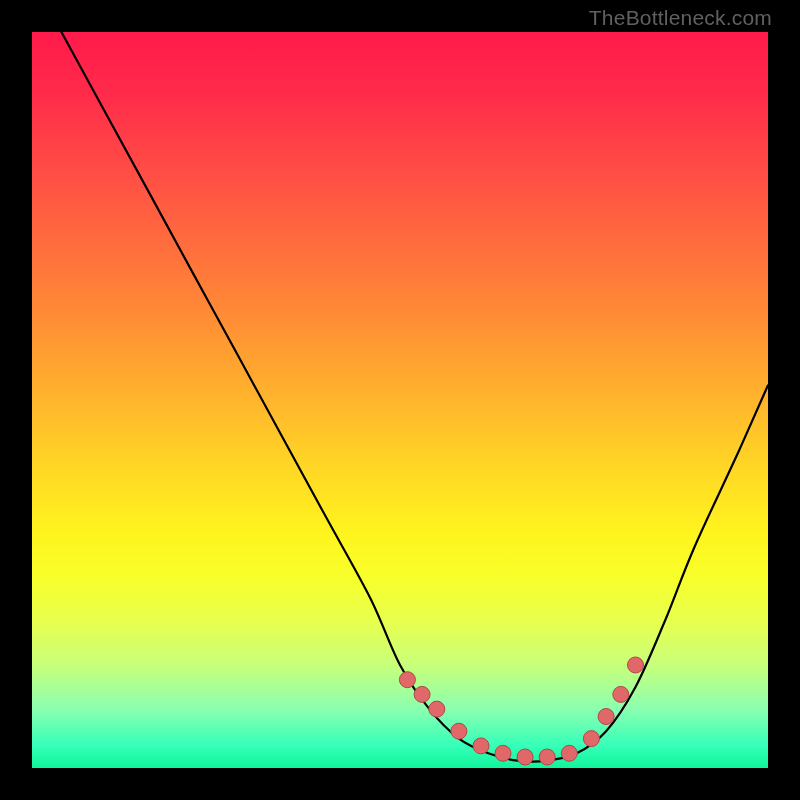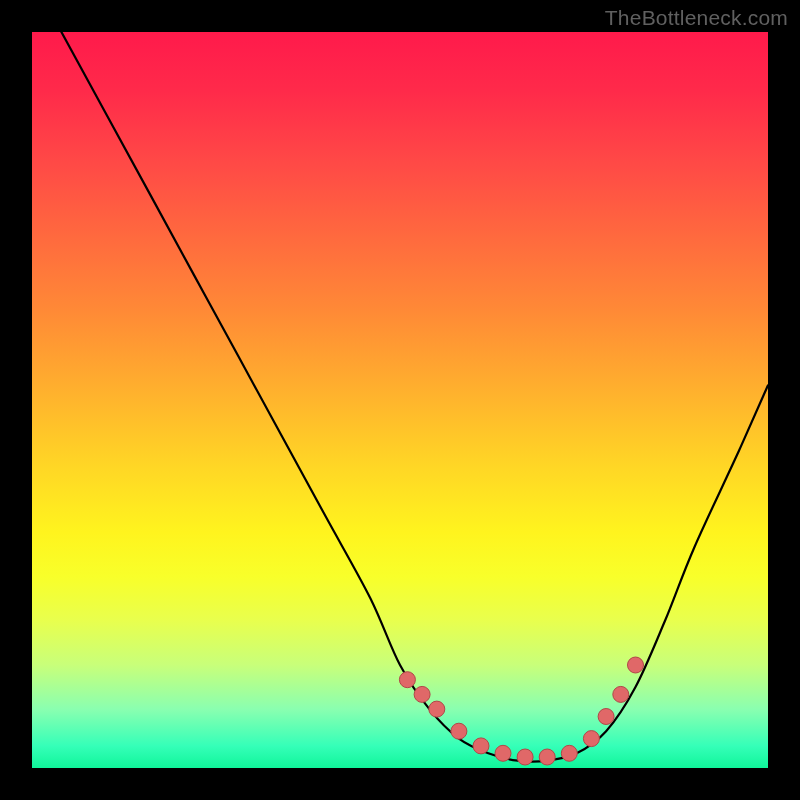--- a/index.html
+++ b/index.html
@@ -44,21 +44,21 @@
   .curve-svg {
     position: absolute;
     left: 0;
     top: 0;
     width: 736px;
     height: 736px;
   }
   .watermark {
     position: absolute;
     top: 6px;
-    right: 12px;
+    right: 28px;
     color: #606060;
     font-size: 21px;
     letter-spacing: 0.2px;
     font-weight: 400;
   }
 </style>
 </head>
 <body>
 
 <div class="stage">

